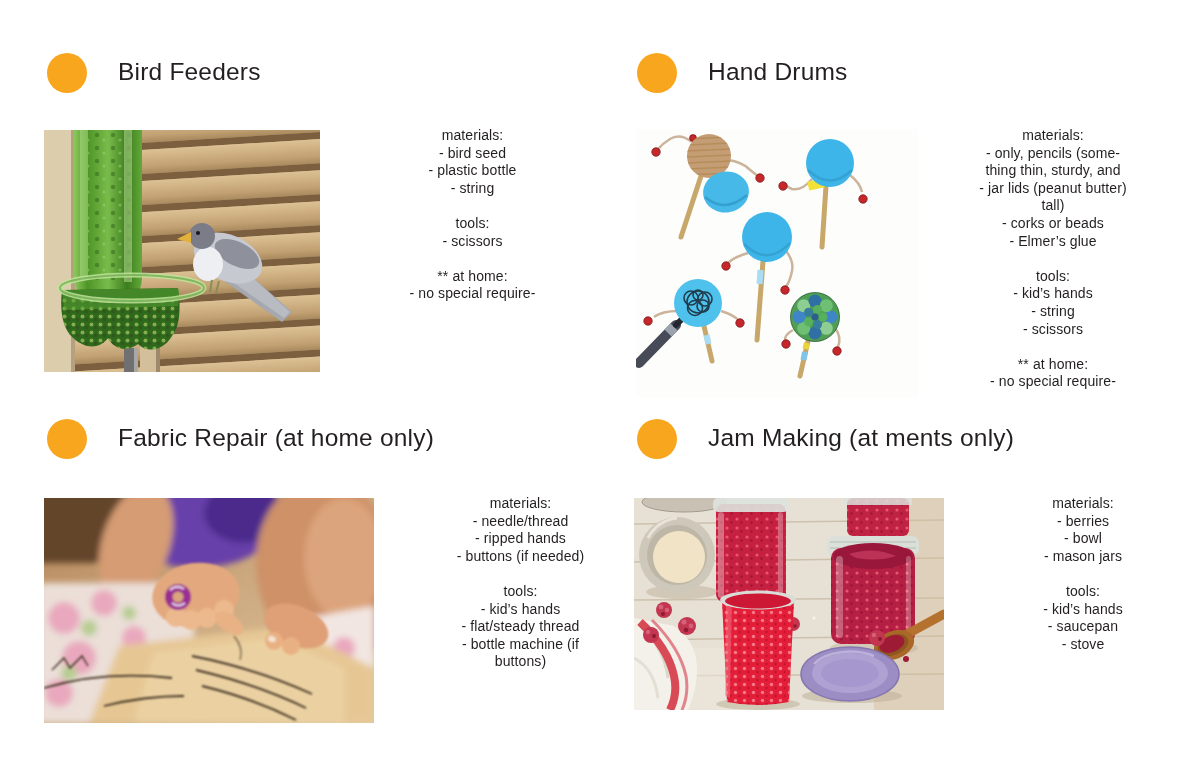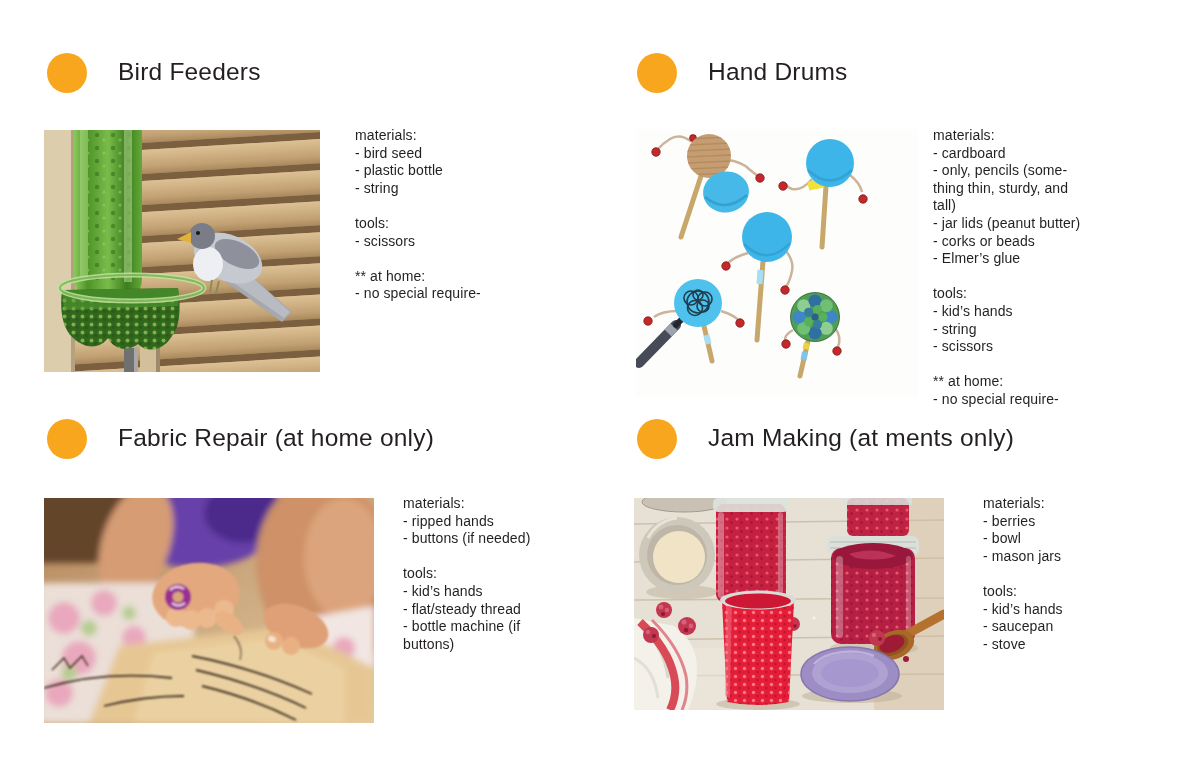--- a/index.html
+++ b/index.html
@@ -8,21 +8,21 @@
     font-family:"Liberation Sans",sans-serif;color:var(--text,#231F20);
   }
   .dot{position:absolute;width:40px;height:40px;border-radius:50%;background:var(--accent,#F9A61F);}
   .title{
     position:absolute;margin:0;font-size:24.5px;font-weight:400;line-height:30px;
     letter-spacing:0.2px;white-space:nowrap;color:var(--text,#231F20);
   }
   .photo{position:absolute;margin:0;padding:0;}
   .photo svg{display:block;width:100%;height:100%;}
   .details{position:absolute;font-size:14px;line-height:17.6px;letter-spacing:0.1px;}
-  .block{margin:0 0 17.6px 0;}
+  .block{margin:0 0 17.6px 0;text-align:center;}
   .block:last-child{margin-bottom:0;}
   .line{white-space:pre;}
 </style>
 </head>
 <body>
 
 <div class="canvas">
 
   <div class="dot" style="left:47px;top:53px"></div>
   <h2 class="title" style="left:118px;top:57px">Bird Feeders</h2>
@@ -226,25 +226,24 @@
           <circle cx="172.5" cy="183.3" r="4.5" fill="#377E9E"></circle>
         <circle cx="181.5" cy="180.4" r="4.5" fill="#57B05E"></circle>
         <circle cx="179" cy="188" r="3.5" fill="#2C5F8C"></circle>
       </g>
     </svg>
   </figure>
 
   <div class="details" style="left:933px;top:127px;width:240px">
       <div class="block">
         <div class="line">materials:</div>
-        <div class="line">- cardboard</div>
         <div class="line">- only, pencils (some-</div>
         <div class="line">thing thin, sturdy, and</div>
+        <div class="line">- jar lids (peanut butter)</div>
         <div class="line">tall)</div>
-        <div class="line">- jar lids (peanut butter)</div>
         <div class="line">- corks or beads</div>
         <div class="line">- Elmer’s glue</div>
       </div>
       <div class="block">
         <div class="line">tools:</div>
         <div class="line">- kid’s hands</div>
         <div class="line">- string</div>
         <div class="line">- scissors</div>
       </div>
       <div class="block">
@@ -319,20 +318,21 @@
           <circle cx="247" cy="148" r="9" fill="#E9B183"></circle>
         <ellipse cx="228" cy="141" rx="4" ry="3" fill="#F2E3D2" transform="rotate(20 228 141)"></ellipse>
         <path d="M190,138 Q200,150 196,162" stroke="#6B5B43" stroke-width="1.2" fill="none"></path>
       </g>
     </svg>
   </figure>
 
   <div class="details" style="left:403px;top:495px;width:235px">
       <div class="block">
         <div class="line">materials:</div>
+        <div class="line">- needle/thread</div>
         <div class="line">- ripped hands</div>
         <div class="line">- buttons (if needed)</div>
       </div>
       <div class="block">
         <div class="line">tools:</div>
         <div class="line">- kid’s hands</div>
         <div class="line">- flat/steady thread</div>
         <div class="line">- bottle machine (if</div>
         <div class="line">buttons)</div>
       </div>

